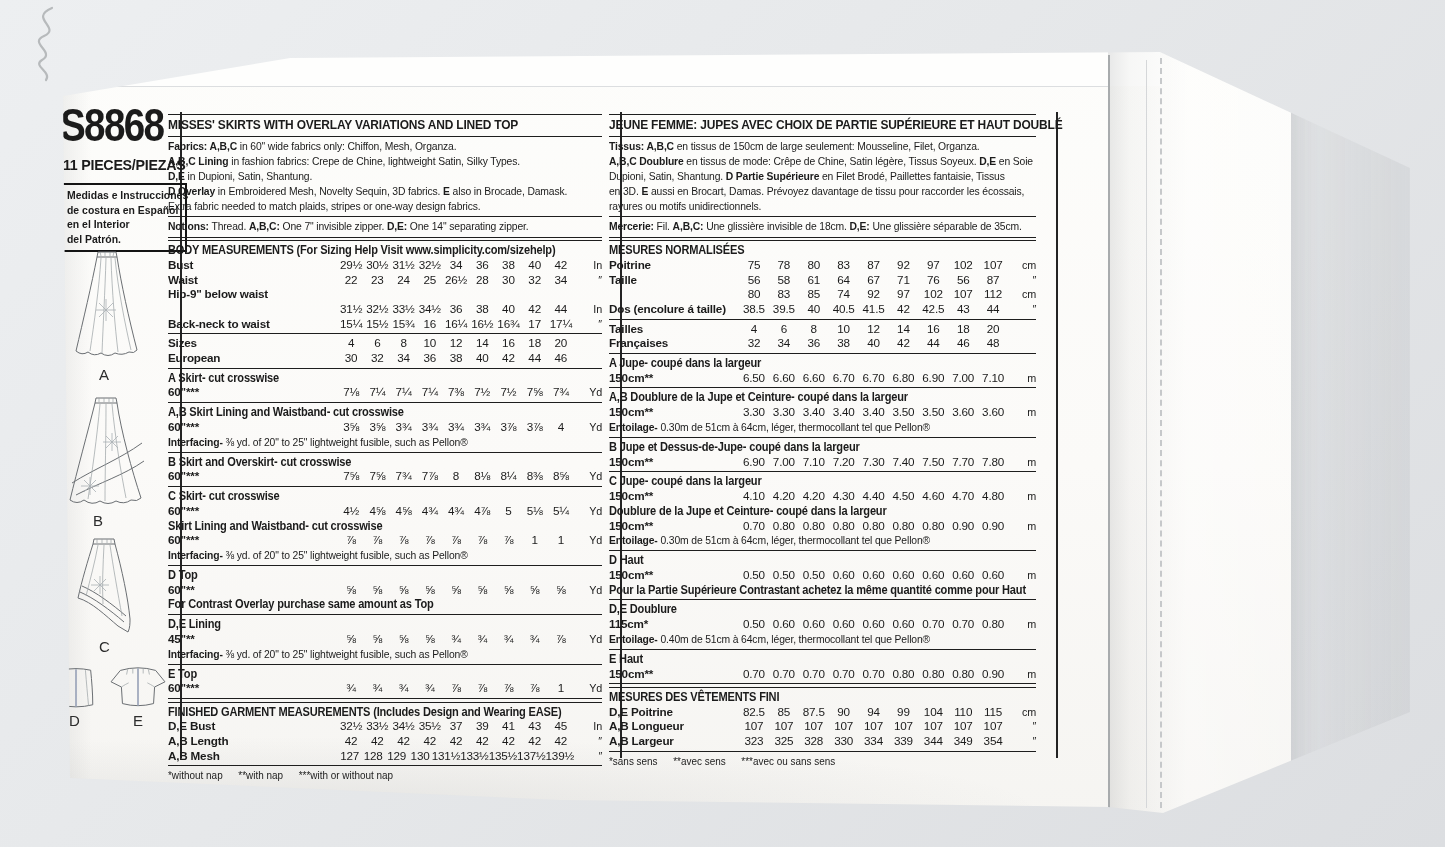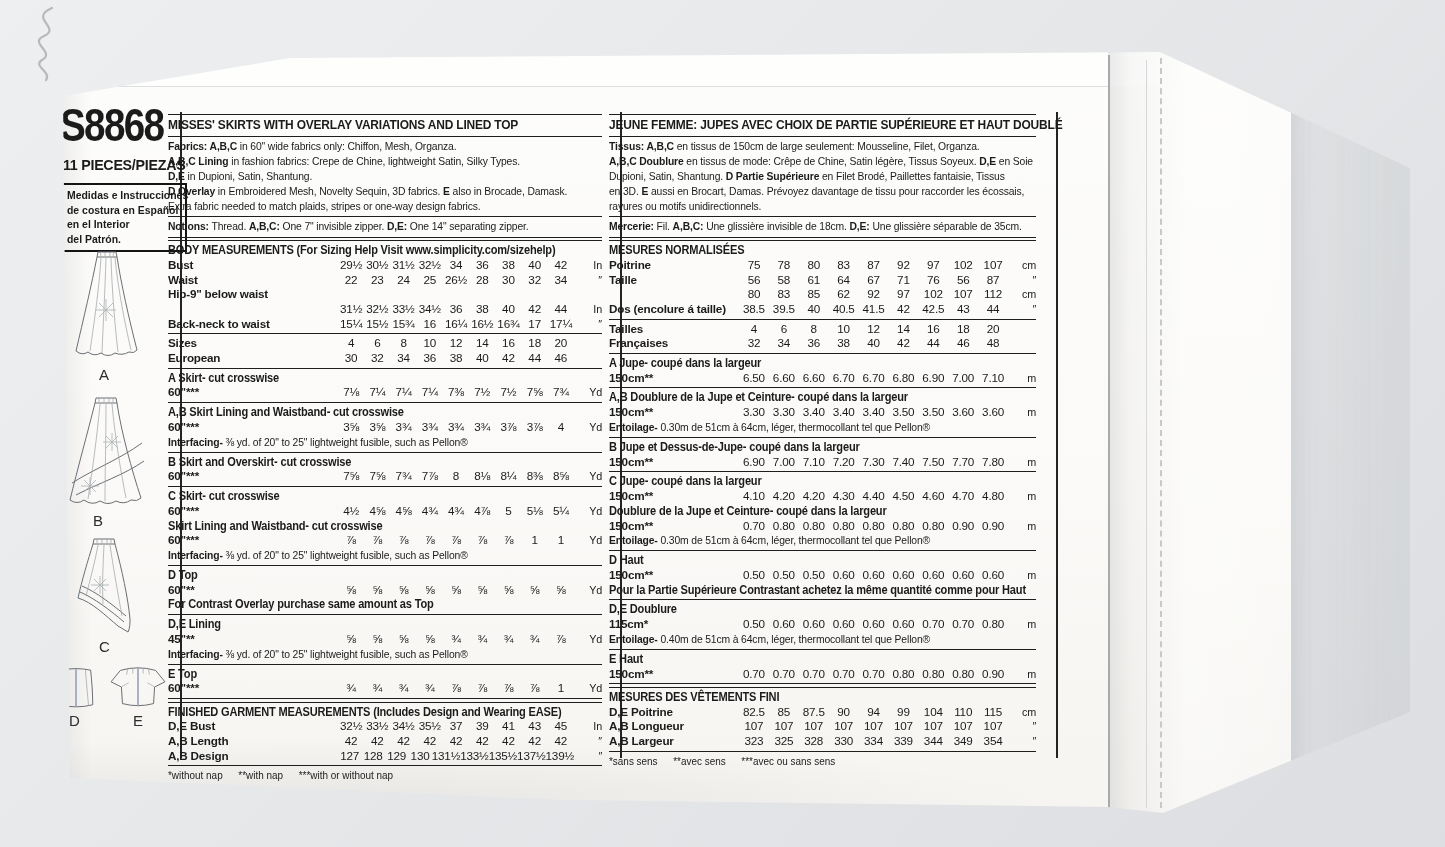--- a/index.html
+++ b/index.html
@@ -411,21 +411,21 @@
           <div class="mcell">42</div>
           <div class="mcell">42</div>
           <div class="mcell">42</div>
           <div class="mcell">42</div>
           <div class="mcell">42</div>
           <div class="mcell">42</div>
           <div class="mcell">42</div>
           <div class="munit">″</div>
         </div>
         <div class="mrow">
-          <div class="mlabel">A,B Design</div>
+          <div class="mlabel">A,B Mesh</div>
           <div class="mcell">127</div>
           <div class="mcell">128</div>
           <div class="mcell">129</div>
           <div class="mcell">130</div>
           <div class="mcell">131½</div>
           <div class="mcell">133½</div>
           <div class="mcell">135½</div>
           <div class="mcell">137½</div>
           <div class="mcell">139½</div>
           <div class="munit">″</div>
@@ -470,21 +470,21 @@
           <div class="mcell">76</div>
           <div class="mcell">56</div>
           <div class="mcell">87</div>
           <div class="munit">″</div>
         </div>
         <div class="mrow">
           <div class="mlabel"></div>
           <div class="mcell">80</div>
           <div class="mcell">83</div>
           <div class="mcell">85</div>
-          <div class="mcell">62</div>
+          <div class="mcell">74</div>
           <div class="mcell">92</div>
           <div class="mcell">97</div>
           <div class="mcell">102</div>
           <div class="mcell">107</div>
           <div class="mcell">112</div>
           <div class="munit">cm</div>
         </div>
         <div class="mrow">
           <div class="mlabel">Dos (encolure á taille)</div>
           <div class="mcell">38.5</div>

